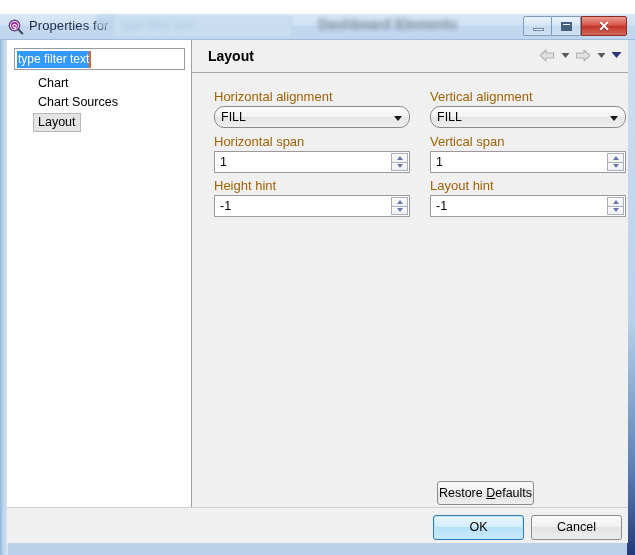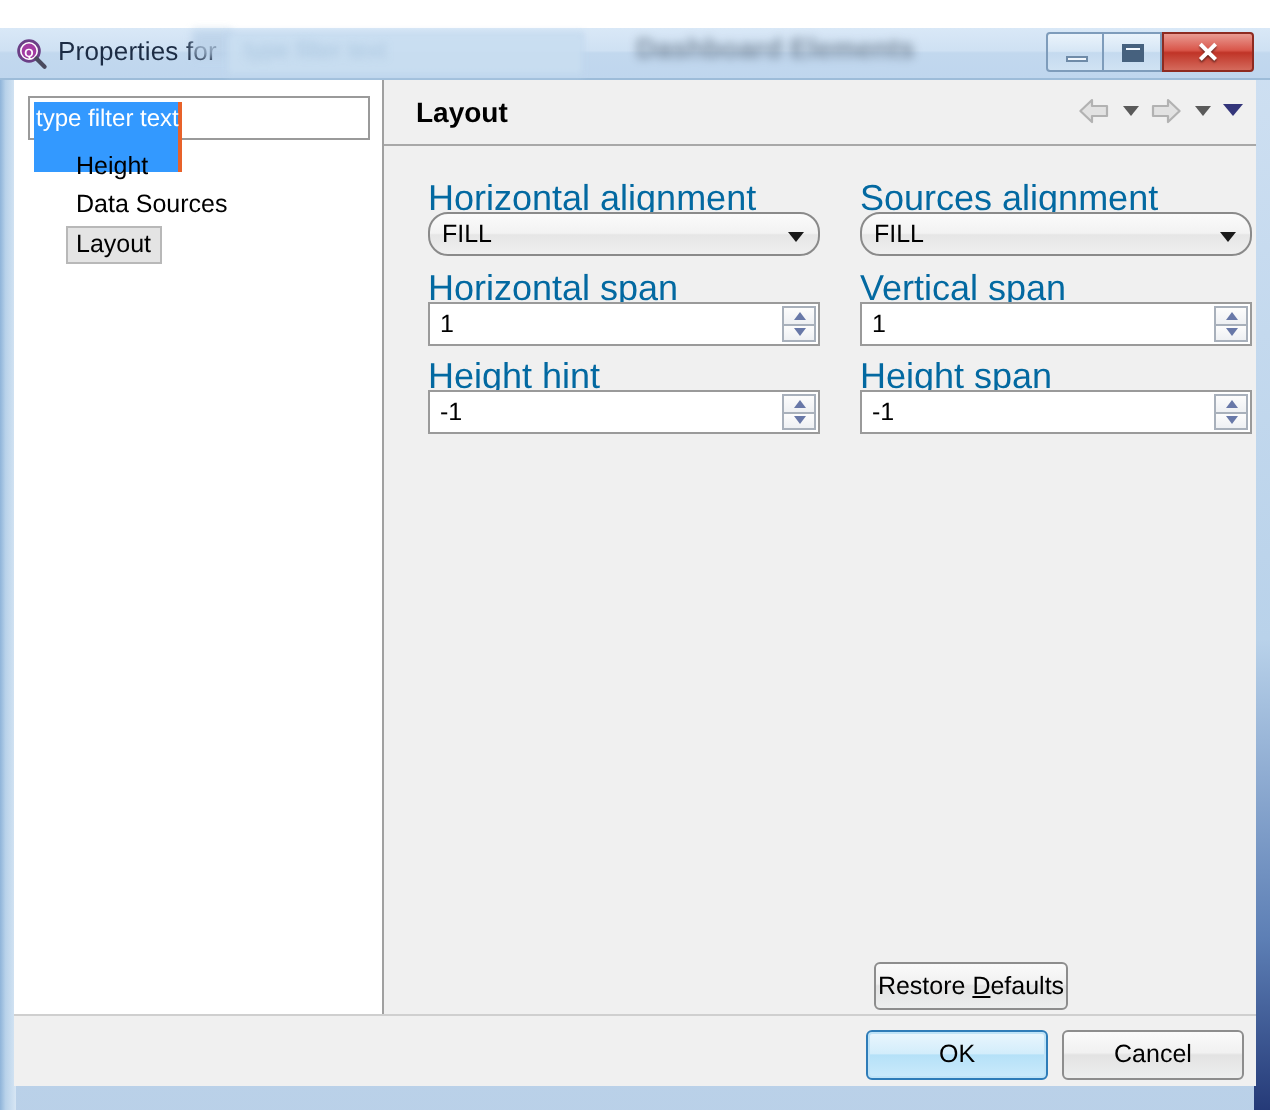--- a/index.html
+++ b/index.html
@@ -198,21 +198,21 @@
     font-family: "Liberation Sans", sans-serif;
     font-size: 12px;
     padding: 0 2px;
     line-height: 20px;
     color: #000;
     cursor: text;
   }
   #filter-selected {
     background: #3399ff;
     color: #ffffff;
-    padding: 1px 0 20px 1px;
+    padding: 1px 0 2px 1px;
     border-right: 2px solid #e8622a;
   }
   .tree-item {
     position: absolute;
     left: 27px;
     font-size: 12.5px;
     color: #000000;
     height: 17px;
     line-height: 17px;
     padding: 0 4px;
@@ -271,22 +271,22 @@
     width: 12px; height: 16px;
     display: flex;
     align-items: center;
     justify-content: center;
     cursor: default;
   }
 
   
   .field-label {
     position: absolute;
-    font-size: 18px;
-    color: #0369a1;
+    font-size: 13px;
+    color: #a16207;
     white-space: nowrap;
   }
   .combo {
     position: absolute;
     height: 22px;
     border: 1px solid #8a8a8a;
     border-radius: 10px;
     background: linear-gradient(to bottom, #fbfbfb 0%, #f2f2f2 48%, #e6e6e6 52%, #efefef 100%);
     box-sizing: border-box;
     cursor: default;
@@ -458,24 +458,24 @@
     </div>
   </div>
 
   <div id="dialog-body">
 
     <div id="tree-panel">
       <div id="filter-input">
         <span id="filter-selected">type filter text</span>
       </div>
       <div class="tree-item" id="tree-chart">
-        <span>Height</span>
+        <span>Chart</span>
       </div>
       <div class="tree-item" id="tree-data">
-        <span>Data Sources</span>
+        <span>Chart Sources</span>
       </div>
       <div class="tree-item" id="tree-layout">
         <span>Layout</span>
       </div>
     </div>
 
     <div id="props-panel">
 
       <div id="props-header">
         <div id="props-title">Layout</div>
@@ -508,21 +508,21 @@
           </span>
         </div>
       </div>
 
       <div class="field-label" style="left:22px; top:49px;">Horizontal alignment</div>
       <div class="combo" style="left:22px; top:66px; width:196px;">
         <span class="combo-value">FILL</span>
         <span class="combo-arrow"></span>
       </div>
 
-      <div class="field-label" style="left:238px; top:49px;">Sources alignment</div>
+      <div class="field-label" style="left:238px; top:49px;">Vertical alignment</div>
       <div class="combo" style="left:238px; top:66px; width:196px;">
         <span class="combo-value">FILL</span>
         <span class="combo-arrow"></span>
       </div>
 
       <div class="field-label" style="left:22px; top:94px;">Horizontal span</div>
       <div class="spinner" style="left:22px; top:111px; width:196px;">
         <span class="spin-value">1</span>
         <span class="spin-btns">
           <span class="spin-up">
@@ -553,21 +553,21 @@
         <span class="spin-btns">
           <span class="spin-up">
               <i class="tri-up"></i>
             </span>
           <span class="spin-down">
               <i class="tri-down"></i>
             </span>
         </span>
       </div>
 
-      <div class="field-label" style="left:238px; top:138px;">Height span</div>
+      <div class="field-label" style="left:238px; top:138px;">Layout hint</div>
       <div class="spinner" style="left:238px; top:155px; width:196px;">
         <span class="spin-value">-1</span>
         <span class="spin-btns">
           <span class="spin-up">
               <i class="tri-up"></i>
             </span>
           <span class="spin-down">
               <i class="tri-down"></i>
             </span>
         </span>

